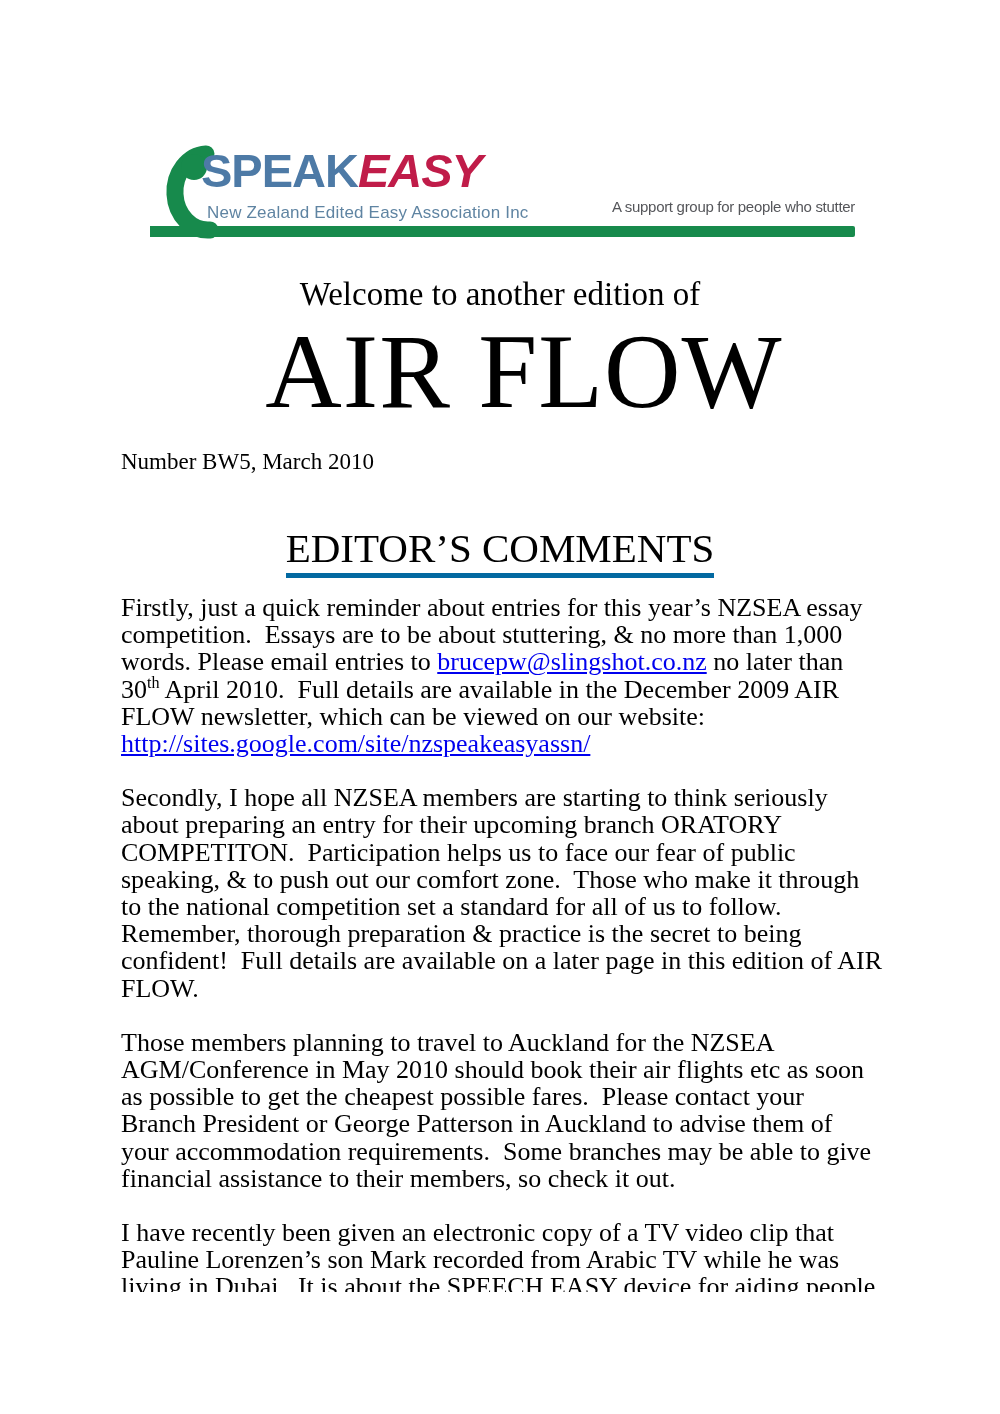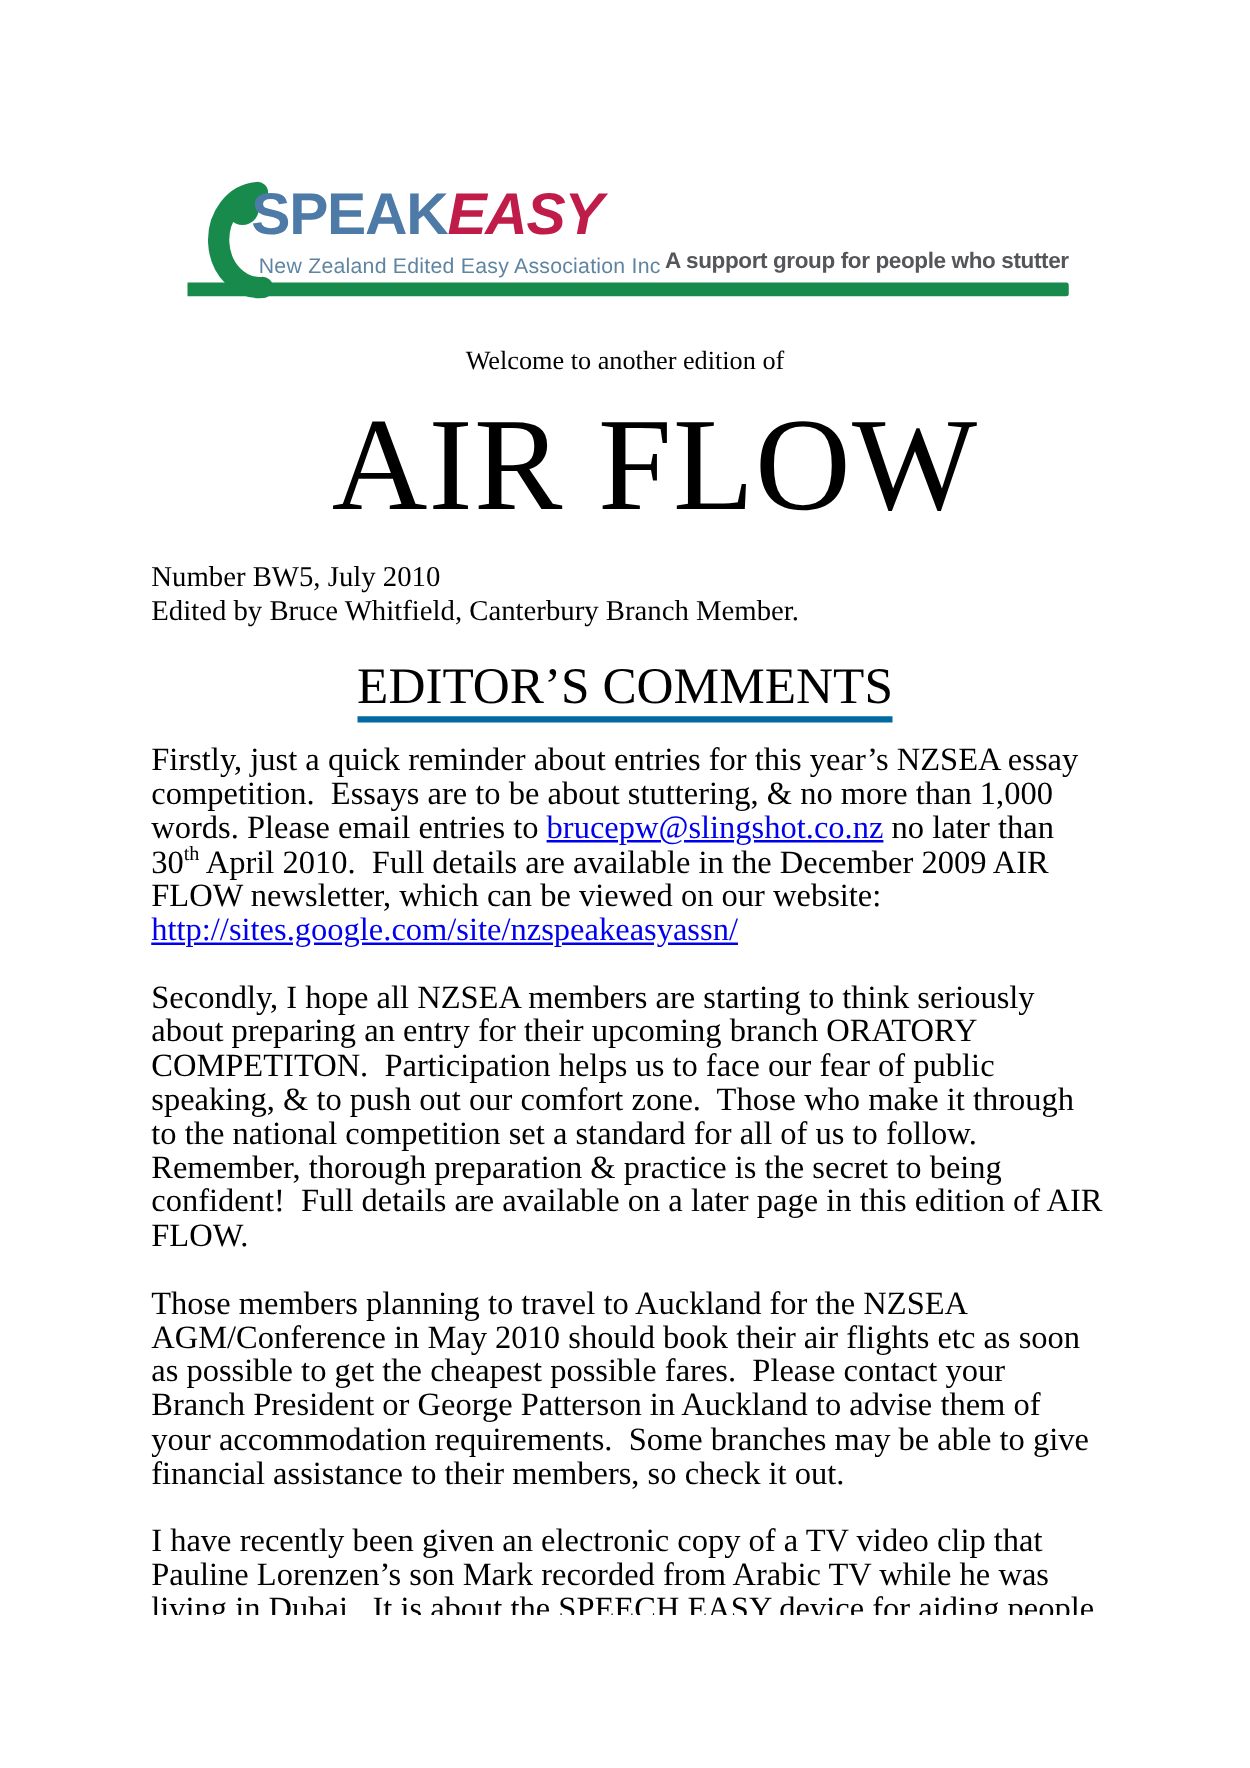--- a/index.html
+++ b/index.html
@@ -19,29 +19,29 @@
   .logo-koru { position: absolute; left: 144px; top: 140px; }
   .brand { position: absolute; left: 201px; top: 147px; line-height: 1;
            font-family: "Liberation Sans", sans-serif; font-weight: bold;
            font-size: 47px; letter-spacing: -1px; white-space: nowrap; }
   .brand-speak { color: #4d7aa6; }
   .brand-easy  { color: #c01c49; font-style: italic; }
   .brand-sub { position: absolute; left: 207px; top: 203px;
                font-family: "Liberation Sans", sans-serif;
                font-size: 17px; color: #5f84a2; letter-spacing: 0.2px; }
   .tagline { position: absolute; right: 145px; top: 198px;
-             font-family: "Liberation Sans", sans-serif; font-weight: bold;
-             font-size: 18px; color: #55565a; letter-spacing: -0.3px; }
+             font-family: "Liberation Sans", sans-serif; font-weight: normal;
+             font-size: 15px; color: #55565a; letter-spacing: -0.3px; }
   .green-bar { position: absolute; left: 150px; top: 226px;
                width: 705px; height: 11px; background: #178a4c;
                border-radius: 0 2px 2px 0; }
 
   
   .welcome { position: absolute; left: 0; top: 276px; width: 100%;
-             text-align: center; font-size: 21px; }
+             text-align: center; font-size: 33px; }
   .title { position: absolute; left: 0; top: 316px; width: 100%;
            text-align: center; font-size: 106px; line-height: 1.05;
            letter-spacing: 1px; padding-left: 48px; }
   .issue-block { position: absolute; left: 121px; top: 448px;
                  font-size: 23px; line-height: 27px; }
 
   
   .section-heading { position: absolute; left: 0; top: 524px; width: 100%;
                      text-align: center; font-size: 41px; }
   .section-heading span { display: inline-block; border-bottom: 5px solid #0369a1;
@@ -66,22 +66,21 @@
     </svg>
   </div>
   <div class="brand"><span class="brand-speak">SPEAK</span><span class="brand-easy">EASY</span></div>
   <div class="brand-sub">New Zealand Edited Easy Association Inc</div>
   <div class="tagline">A support group for people who stutter</div>
   <div class="green-bar"></div>
 
   <div class="welcome">Welcome to another edition of</div>
   <div class="title">AIR FLOW</div>
   <div class="issue-block">
-    <div>Number BW5, July 2010</div>
-    <div>Edited by Bruce Whitfield, Canterbury Branch Member.</div>
+    <div>Number BW5, March 2010</div>
   </div>
 
   <div class="section-heading">
     <span>EDITOR’S COMMENTS</span>
   </div>
 
   <div class="body-text">
     <p><span>Firstly, just a quick reminder about entries for this year’s NZSEA essay competition.  Essays are to be about stuttering, &amp; no more than 1,000 words. Please email entries to </span><a class="doc-link" href="#">brucepw@slingshot.co.nz</a><span> no later than 30</span><sup>th</sup><span> April 2010.  Full details are available in the December 2009 AIR FLOW newsletter, which can be viewed on our website: </span><a class="doc-link" href="#">http://sites.google.com/site/nzspeakeasyassn/</a></p>
 
     <p>Secondly, I hope all NZSEA members are starting to think seriously about preparing an entry for their upcoming branch ORATORY COMPETITON.  Participation helps us to face our fear of public speaking, &amp; to push out our comfort zone.  Those who make it through to the national competition set a standard for all of us to follow.  Remember, thorough preparation &amp; practice is the secret to being confident!  Full details are available on a later page in this edition of AIR FLOW.</p>

